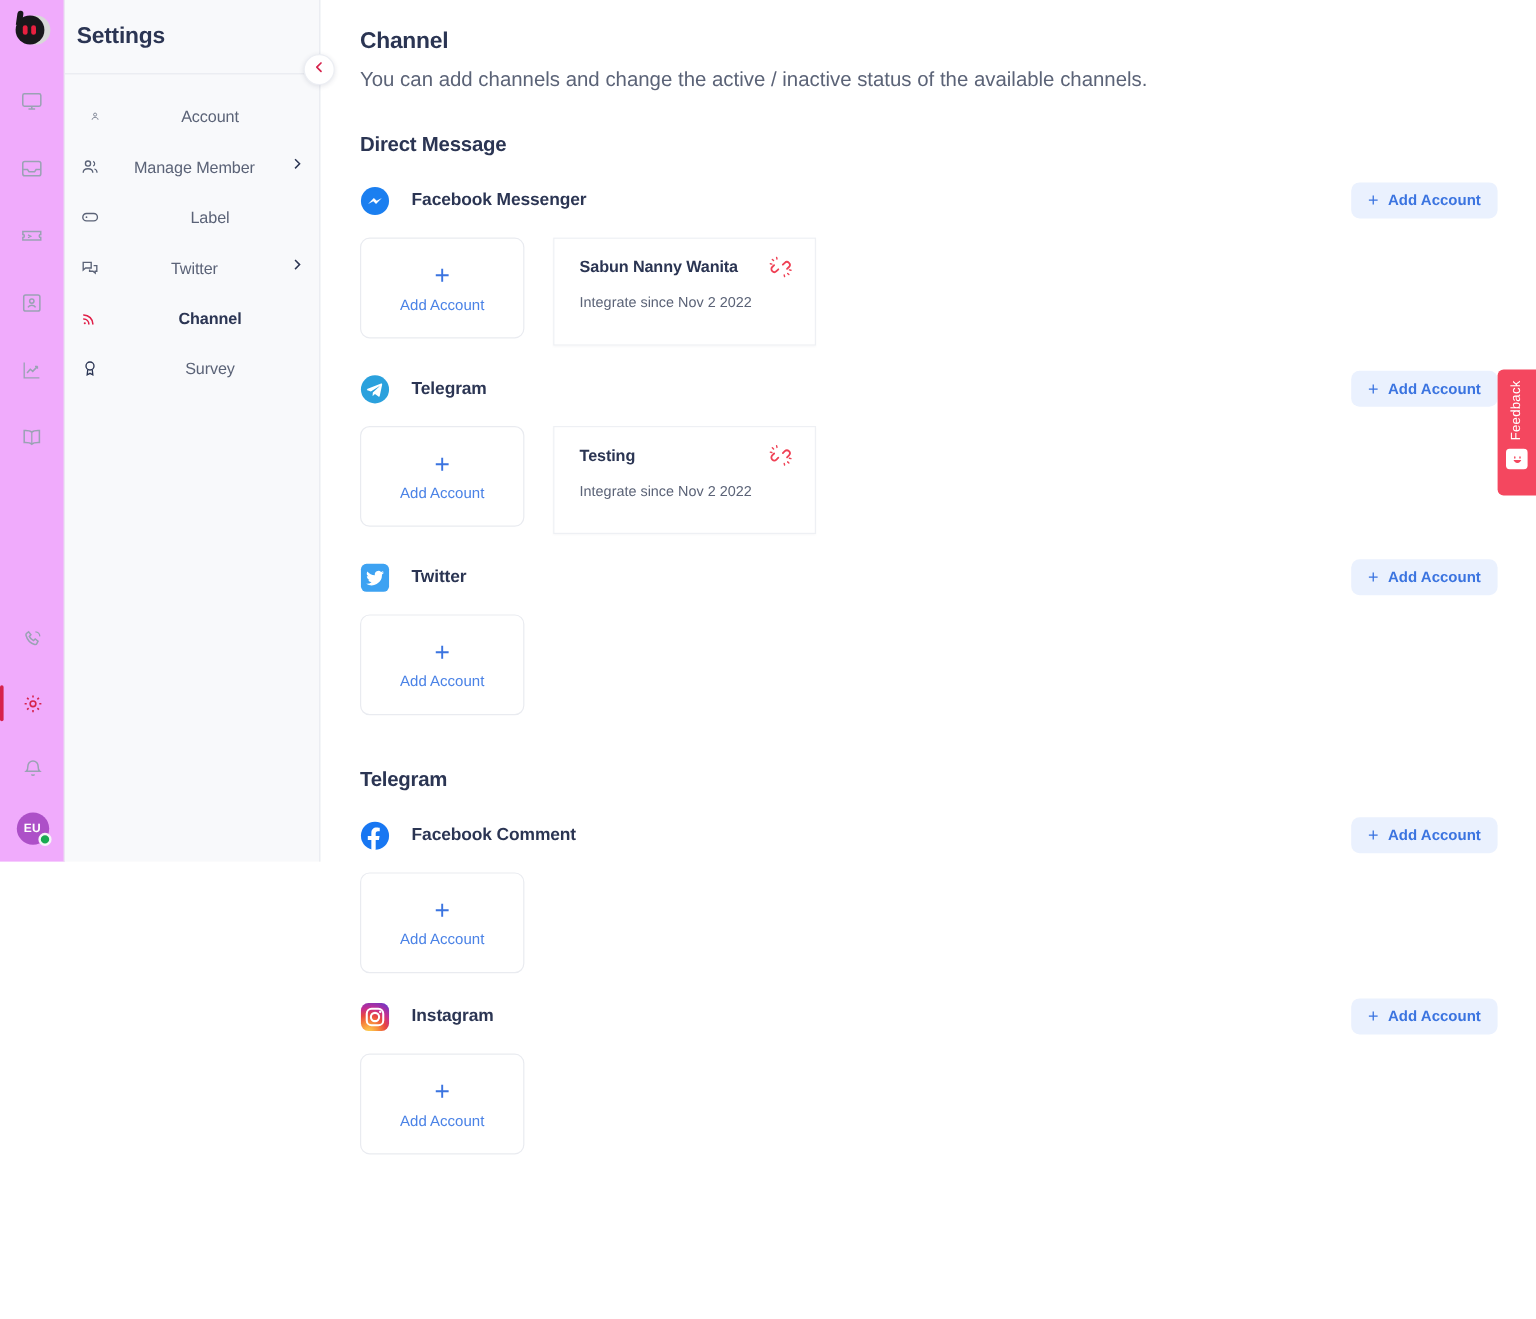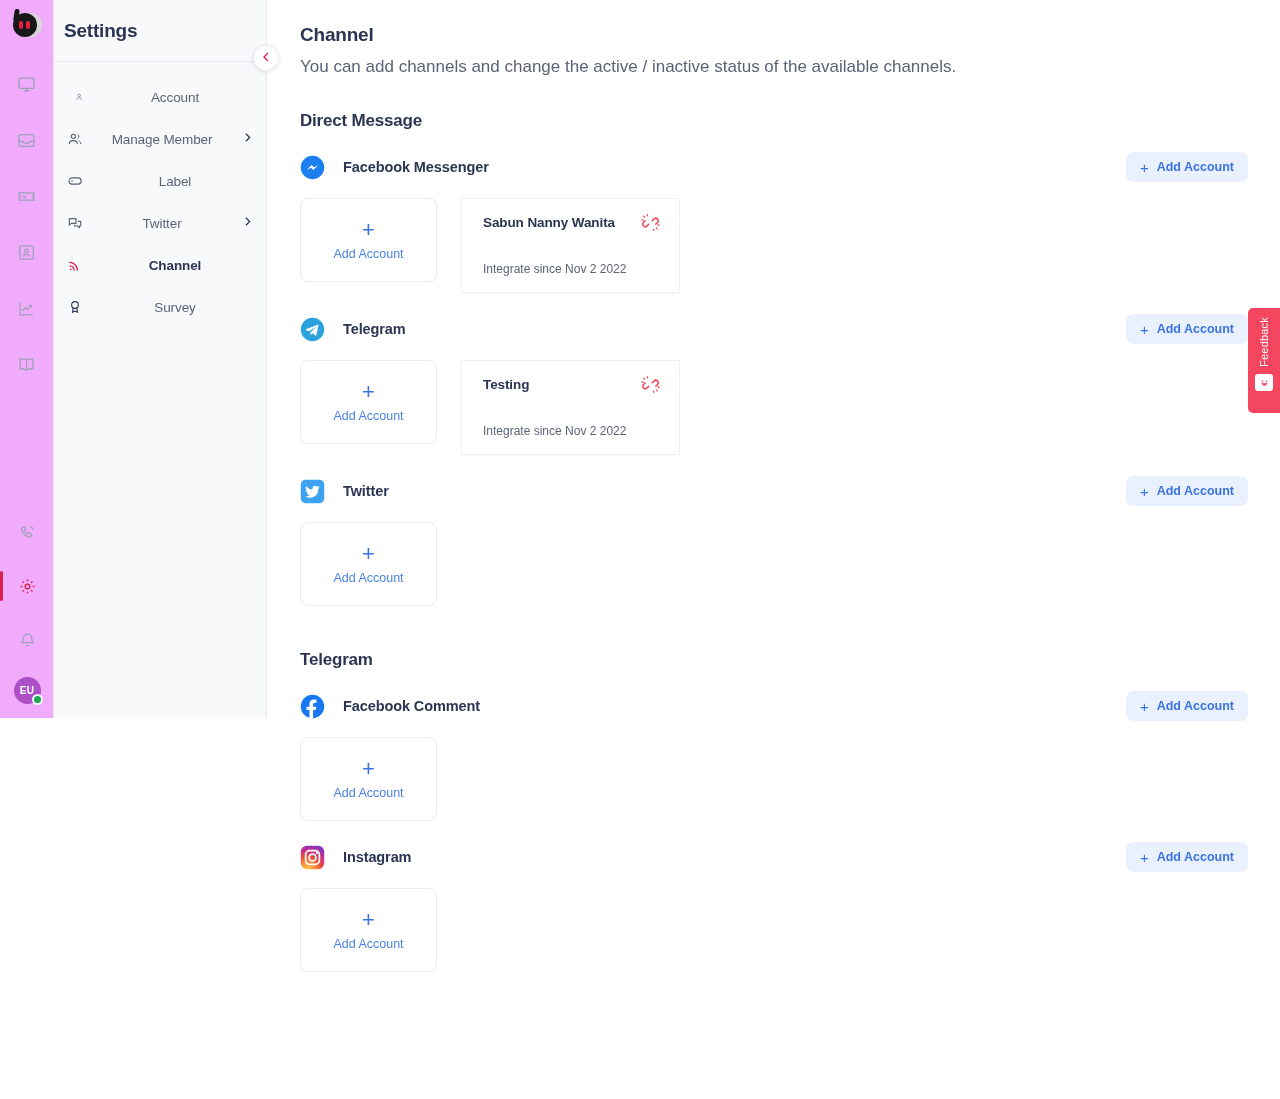--- a/index.html
+++ b/index.html
@@ -150,21 +150,21 @@
     width: 219px; min-height: 90px;
     border: 1px solid #eef0f4; border-radius: 0;
     background: #fff; padding: 16px 19px 16px 21px;
     box-shadow: 0 1px 2px rgba(30,40,70,.03);
   }
   .card-acc .row { display: flex; align-items: flex-start; }
   .card-acc .acc-name {
     font-size: 13.5px; font-weight: 700; color: #2b3553; letter-spacing: -.1px; flex: 1;
   }
   .card-acc .unlink { flex: none; margin-left: 6px; cursor: pointer; margin-top: -2px; }
-  .card-acc .acc-since { font-size: 12px; color: #5b6377; margin-top: 26px; }
+  .card-acc .acc-since { font-size: 12px; color: #5b6377; margin-top: 8px; }
 
   
   .feedback {
     position: absolute; right: 0; top: 308px;
     width: 32px; height: 105px;
     background: #f4475f; border-radius: 5px 0 0 5px;
     display: flex; flex-direction: column; align-items: center;
     justify-content: flex-start; cursor: pointer; z-index: 9;
     padding-top: 9px; gap: 7px;
   }

